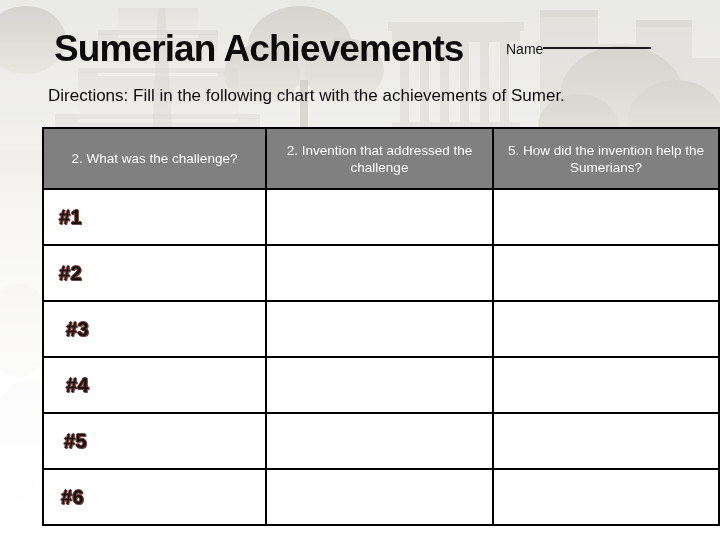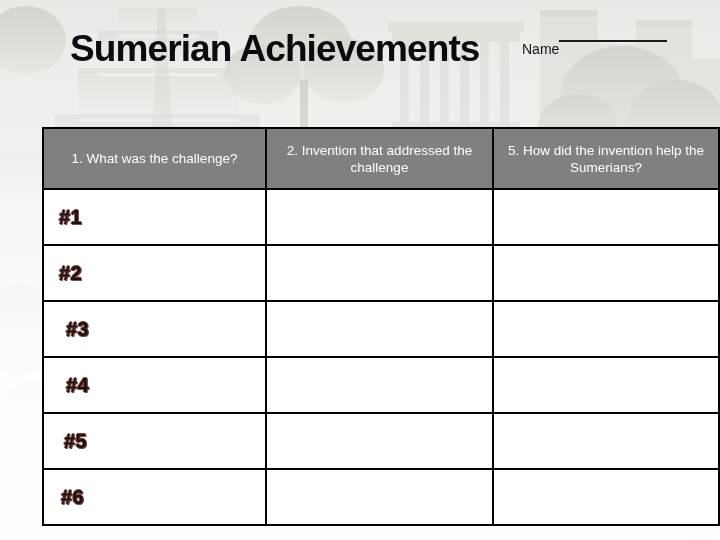--- a/index.html
+++ b/index.html
@@ -51,42 +51,42 @@
   
   #content {
     position: absolute;
     inset: 0;
     z-index: 3;
   }
 
   
   .title-row {
     position: absolute;
-    left: 70px;
+    left: 54px;
     top: 27px;
     width: 625px;
     height: 48px;
   }
   #page-title {
     position: absolute;
     left: 0;
     top: 0;
     font-size: 37px;
     font-weight: bold;
     letter-spacing: -0.9px;
     color: #0b0b0b;
     white-space: nowrap;
     line-height: 44px;
   }
   .name-block {
     position: absolute;
     left: 452px;
     top: 13px;
     display: flex;
-    align-items: flex-start;
+    align-items: center;
     gap: 0;
     white-space: nowrap;
   }
   .name-label {
     font-size: 14px;
     color: #141414;
     line-height: 18px;
   }
   .name-rule {
     display: inline-block;
@@ -277,25 +277,26 @@
 
     <div class="title-row">
       <div id="page-title">Sumerian Achievements</div>
 
       <div class="name-block">
         <span class="name-label">Name</span>
         <span class="name-rule"></span>
       </div>
     </div>
 
+    <div id="directions">Directions:  Fill in the following chart with the achievements of Sumer.</div>
 
     <table id="chart-table">
       <thead>
         <tr>
-          <th class="col-challenge">1.  What was the challenge?</th>
+          <th class="col-challenge">2.  What was the challenge?</th>
           <th class="col-invention">2.  Invention that addressed the challenge</th>
           <th class="col-help">5.  How did the invention help the Sumerians?</th>
         </tr>
       </thead>
       <tbody>
         <tr class="row-1">
           <td class="col-challenge">
             <span class="row-label">#1</span>
           </td>
           <td class="col-invention"></td>

